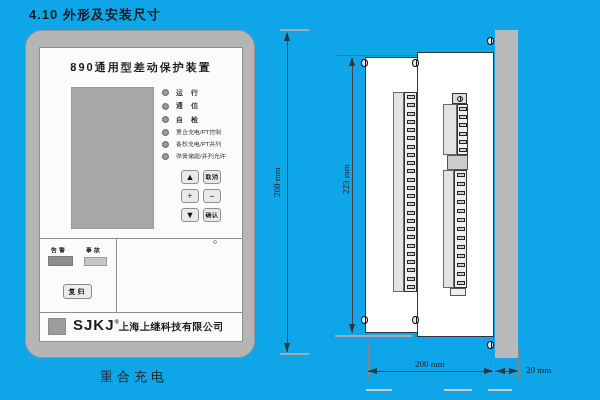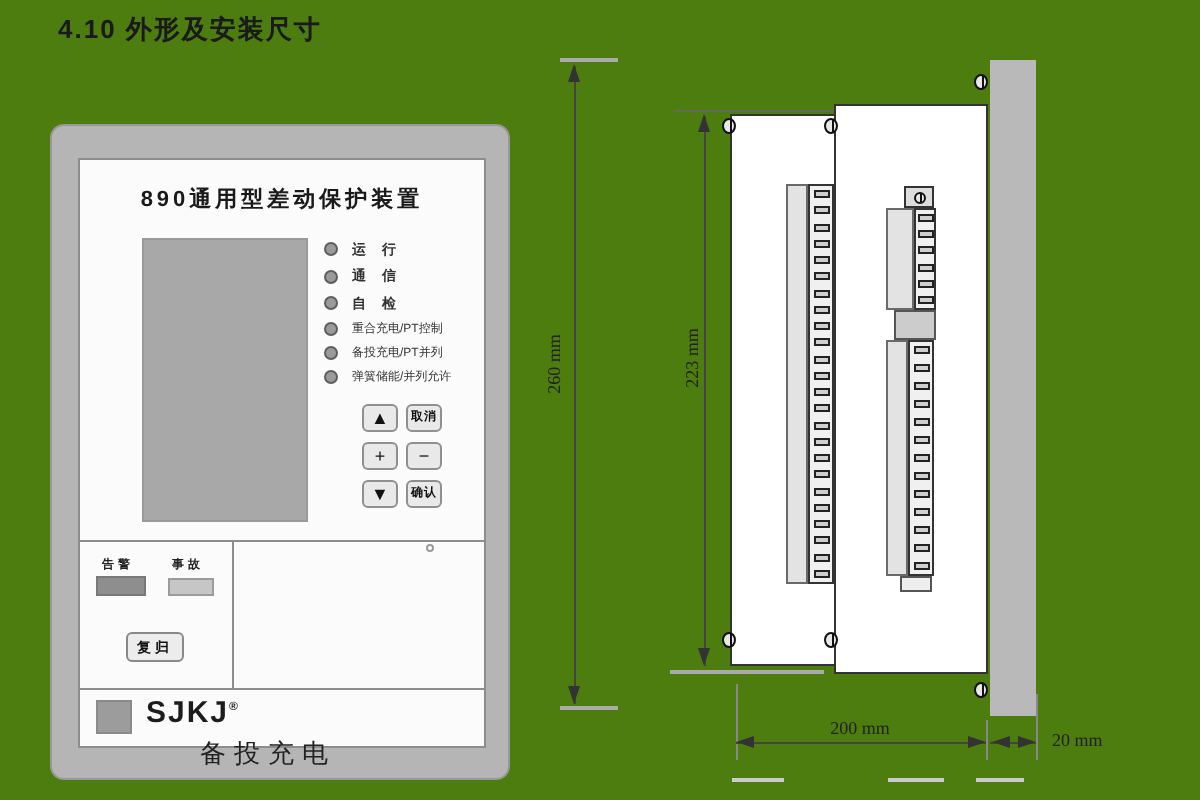--- a/index.html
+++ b/index.html
@@ -1,25 +1,25 @@
 <!DOCTYPE html>
 <html><head>
 <meta charset="utf-8">
 <style>
   html,body{margin:0;padding:0;background:#fff;}
-  #app{position:relative;width:600px;height:400px;background:#4d7c0f;overflow:hidden;
+  #app{position:relative;width:600px;height:400px;background:#0ea5e9;overflow:hidden;
        font-family:"Liberation Sans",sans-serif;color:#1a1a1a;}
   .abs{position:absolute;}
 
   
   .section-title{left:29px;top:6px;font-size:13px;font-weight:bold;letter-spacing:1px;}
 
   
   .bezel{left:25px;top:30px;width:230px;height:328px;background:#b5b5b5;
-         border:1px solid #989898;border-radius:7px;box-sizing:border-box;margin-top:32px;}
+         border:1px solid #989898;border-radius:17px;box-sizing:border-box;}
   .inner{left:13px;top:16px;width:204px;height:295px;background:#fbfbfb;
          border:1px solid #8d8d8d;box-sizing:border-box;}
   .device-title{left:0;top:12px;width:100%;text-align:center;font-size:11px;
                 font-weight:bold;letter-spacing:2px;}
   .lcd{left:31px;top:39px;width:83px;height:142px;background:#a8a8a8;border:1px solid #9a9a9a;box-sizing:border-box;}
 
   .led-list{left:122px;display:flex;flex-direction:column;}
   .led-list.status{top:38px;}
   .led-list.status .led-row{height:13.5px;}
   .led-list.func{top:78px;}
@@ -153,24 +153,25 @@
       <div class="abs ind-label fault-label">事故</div>
       <div class="abs alarm-box"></div>
       <div class="abs fault-box"></div>
 
       <button class="abs reset-btn">复归</button>
 
       <div class="abs hdiv" style="top:264px;"></div>
 
       <div class="abs logo-square"></div>
       <div class="abs logo-text"><span>SJKJ</span><span class="logo-mark">®</span></div>
+      <div class="abs company">上海上继科技有限公司</div>
     </div>
   </div>
 
-  <div class="abs front-caption">备投充电</div>
+  <div class="abs front-caption">重合充电</div>
 
   <div class="abs ext" style="left:280px;top:29px;width:29px;height:2px;"></div>
   <div class="abs ext" style="left:280px;top:353px;width:29px;height:2px;"></div>
   <div class="abs dimline" style="left:287px;top:33px;width:1px;height:319px;"></div>
   <div class="abs arr arr-up" style="left:284px;top:32px;"></div>
   <div class="abs arr arr-down" style="left:284px;top:343px;"></div>
   <div class="abs dim-label rot" style="left:255px;top:177px;width:44px;">260 mm</div>
 
   <div class="abs" style="left:337px;top:55px;width:96px;height:1px;background:#666;"></div>
   <div class="abs ext" style="left:335px;top:335px;width:77px;height:2px;"></div>

